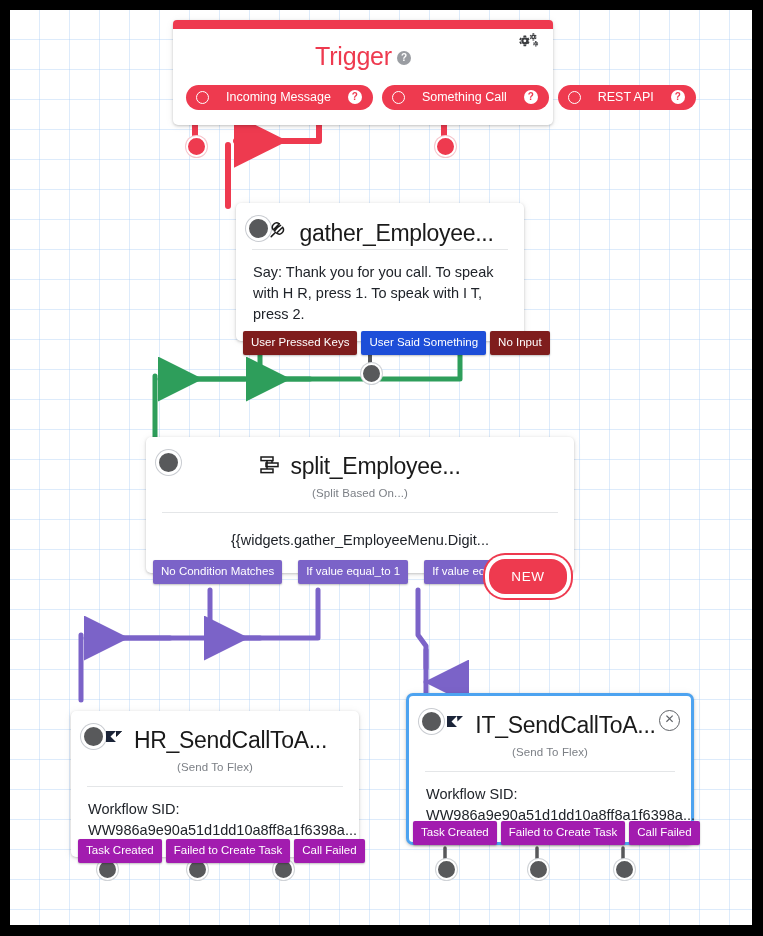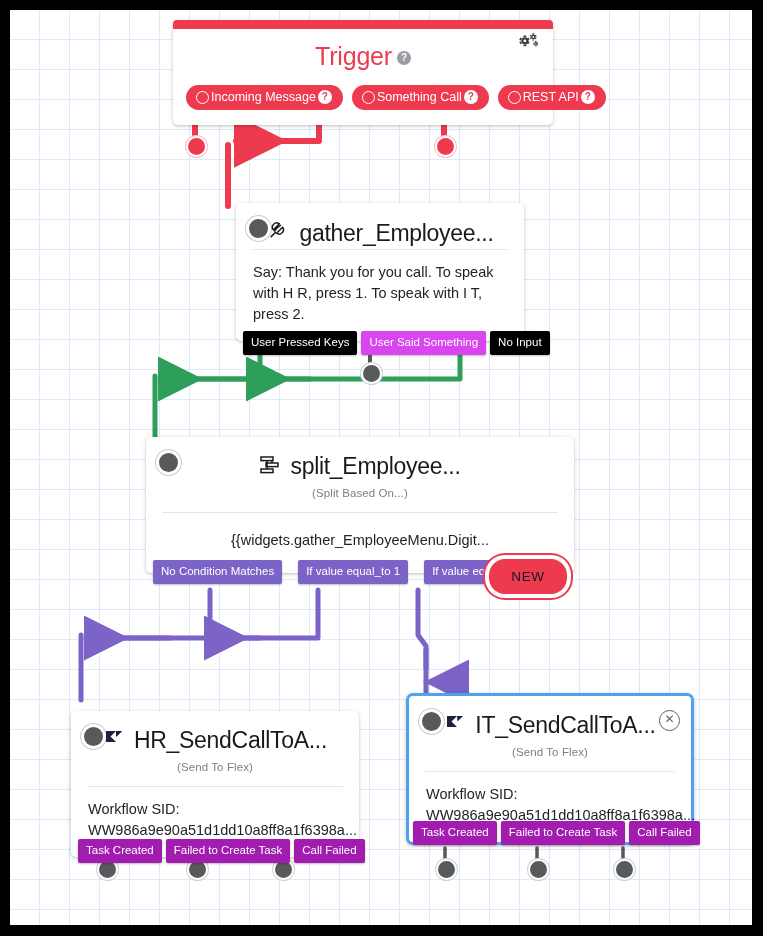--- a/index.html
+++ b/index.html
@@ -28,52 +28,52 @@
            padding:16px 30px 2px 30px;}
   .w-title .ttext{font-size:23px;color:#1a1a1a;letter-spacing:-.3px;white-space:nowrap;}
   .w-sub{text-align:center;font-size:11.5px;color:#7b7f85;padding:5px 0 13px 0;letter-spacing:.1px;}
   .w-divider{height:1px;background:#e4e6e8;margin:0 16px;}
   .w-body{padding:12px 17px 16px 17px;font-size:14.5px;color:#20242a;line-height:1.45;}
   .node-dot{position:absolute;width:19px;height:19px;border-radius:50%;background:#58595b;
             border:3px solid #fff;box-shadow:0 0 0 1px #c9ccd1;}
   .tabs{position:absolute;display:flex;}
   .tab{font-size:11.5px;color:#fff;padding:5px 8px 6px 8px;border-radius:2px;white-space:nowrap;
        line-height:1.1;box-shadow:0 1px 2px rgba(0,0,0,.25);}
-  .tab.green{background:#000000;}
-  .tab.grey{background:#d946ef;}
+  .tab.green{background:#7f1d1d;}
+  .tab.grey{background:#1d4ed8;}
   .tab.purple{background:#7b63c8;}
   .tab.dark{background:#a21caf;}
 
   
   #trigger{left:163px;top:10px;width:380px;}
   #trigger .redbar{height:9px;background:#ee3a4f;border-radius:4px 4px 0 0;}
   #trigger .tg-title{text-align:center;padding:13px 0 4px 0;font-size:25px;color:#ee3a4f;
                      letter-spacing:-.2px;}
   .qmark{display:inline-block;width:14px;height:14px;border-radius:50%;background:#9a9da2;
          color:#fff;font-size:10px;line-height:14px;text-align:center;vertical-align:4px;
          margin-left:5px;font-weight:bold;}
   .qmark.onred{background:#fff;color:#ee3a4f;}
   .gear{position:absolute;right:13px;top:11px;width:24px;height:24px;}
   .pills{display:flex;gap:9px;padding:10px 13px 15px 13px;}
   .pill{background:#ee3a4f;border-radius:14px;color:#fff;font-size:12.5px;
-        padding:5px 11px 6px 10px;display:flex;align-items:center;gap:2px;white-space:nowrap;}
+        padding:5px 11px 6px 10px;display:flex;align-items:center;gap:17px;white-space:nowrap;}
   .pill .circ{width:11px;height:11px;border-radius:50%;border:1.6px solid #fff;display:inline-block;}
 
   
   #gather{left:226px;top:193px;width:288px;}
   #split {left:136px;top:427px;width:428px;}
   #hrflex{left:61px;top:701px;width:288px;}
   #itflex{left:396px;top:683px;width:288px;}
 
   #itflex{border:3px solid #4da3f0;border-radius:7px;box-sizing:border-box;}
   .close-x{position:absolute;right:11px;top:14px;width:19px;height:19px;border-radius:50%;
            border:1.4px solid #5e6166;color:#5e6166;font-size:12px;line-height:17px;text-align:center;}
 
   .newbtn{position:absolute;left:479px;top:549px;width:74px;height:31px;background:#ee3a4f;
-          border:2px dashed #ee3a4f;border-radius:16px;color:#0f172a;font-size:13.5px;
+          border:2px dashed #ee3a4f;border-radius:16px;color:#ffffff;font-size:13.5px;
           display:flex;align-items:center;justify-content:center;letter-spacing:.6px;
           box-shadow:0 0 0 4px #fff, 0 0 0 6px #ee3a4f;}
 
   .ico{display:inline-block;margin-right:9px;vertical-align:-3px;}
   .endpoint{position:absolute;width:17px;height:17px;border-radius:50%;background:#58595b;
             border:2.5px solid #fff;box-shadow:0 0 0 1px #d0d3d7;}
   .endpoint.red{background:#ee3a4f;box-shadow:0 0 0 1px #f6c4cb;}
 </style>
 </head>
 <body>

